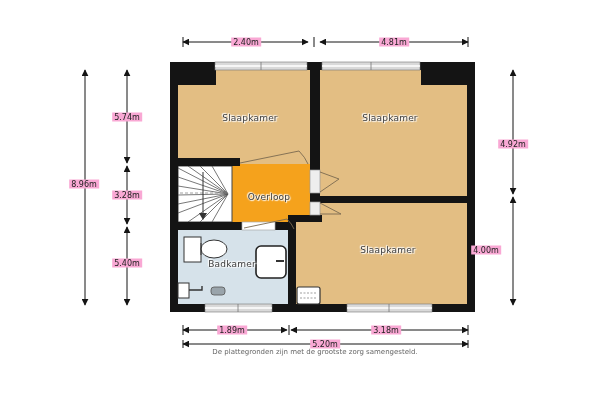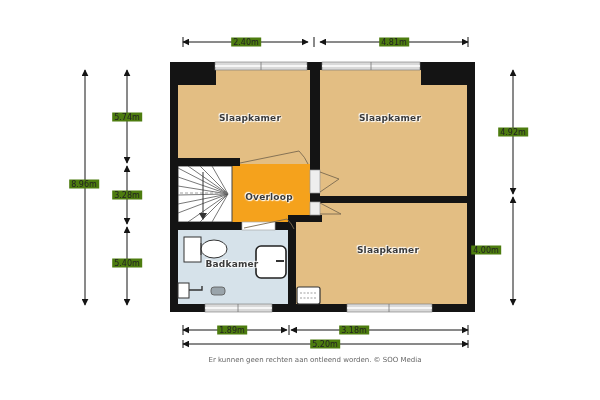--- a/index.html
+++ b/index.html
@@ -1,23 +1,23 @@
 <!DOCTYPE html>
 <html><head>
 <meta charset="utf-8">
 <style>
   html,body{margin:0;padding:0;background:#fff;}
   #stage{position:relative;width:600px;height:400px;background:#fff;overflow:hidden;
          font-family:"DejaVu Sans","Liberation Sans",sans-serif;}
   #plan-svg{position:absolute;left:0;top:0;}
-  .room-label{position:absolute;transform:translate(-50%,-50%);font-size:9px;font-weight:700;
+  .room-label{position:absolute;transform:translate(-50%,-50%);font-size:9px;font-weight:400;
       color:#3a3a3a;white-space:nowrap;letter-spacing:.2px;
       text-shadow:0 0 2px #fff,0 0 2px #fff,1px 1px 1px #fff,-1px -1px 1px #fff;}
   .dim-label{position:absolute;transform:translate(-50%,-50%);font-size:8px;color:#222;
-      background:#4d7c0f;padding:0 2px;white-space:nowrap;line-height:9px;}
+      background:#f9a8d4;padding:0 2px;white-space:nowrap;line-height:9px;}
   .footer{position:absolute;left:315px;transform:translateX(-50%);width:340px;text-align:center;
       font-size:7px;color:#666;line-height:8px;white-space:nowrap;}
 </style>
 </head>
 <body>
 
 <div id="stage">
 
   <svg id="plan-svg" width="600" height="400" viewBox="0 0 600 400">
     <defs>
@@ -159,20 +159,20 @@
   <div class="room-label" style="left:388px;top:250px">Slaapkamer</div>
   <div class="room-label" style="left:269px;top:197px">Overloop</div>
   <div class="room-label" style="left:232px;top:264px">Badkamer</div>
 
   <div class="dim-label" style="left:246px;top:42px">2.40m</div>
   <div class="dim-label" style="left:394px;top:42px">4.81m</div>
   <div class="dim-label" style="left:84px;top:184px">8.96m</div>
   <div class="dim-label" style="left:127px;top:117px">5.74m</div>
   <div class="dim-label" style="left:127px;top:195px">3.28m</div>
   <div class="dim-label" style="left:127px;top:263px">5.40m</div>
-  <div class="dim-label" style="left:513px;top:132px">4.92m</div>
+  <div class="dim-label" style="left:513px;top:144px">4.92m</div>
   <div class="dim-label" style="left:486px;top:250px">4.00m</div>
   <div class="dim-label" style="left:232px;top:330px">1.89m</div>
-  <div class="dim-label" style="left:354px;top:330px">3.18m</div>
+  <div class="dim-label" style="left:386px;top:330px">3.18m</div>
   <div class="dim-label" style="left:325px;top:344px">5.20m</div>
 
-  <div class="footer" style="top:356px">Er kunnen geen rechten aan ontleend worden. © SOO Media</div>
+  <div class="footer" style="top:348px">De plattegronden zijn met de grootste zorg samengesteld.</div>
 </div>
 
 </body></html>

